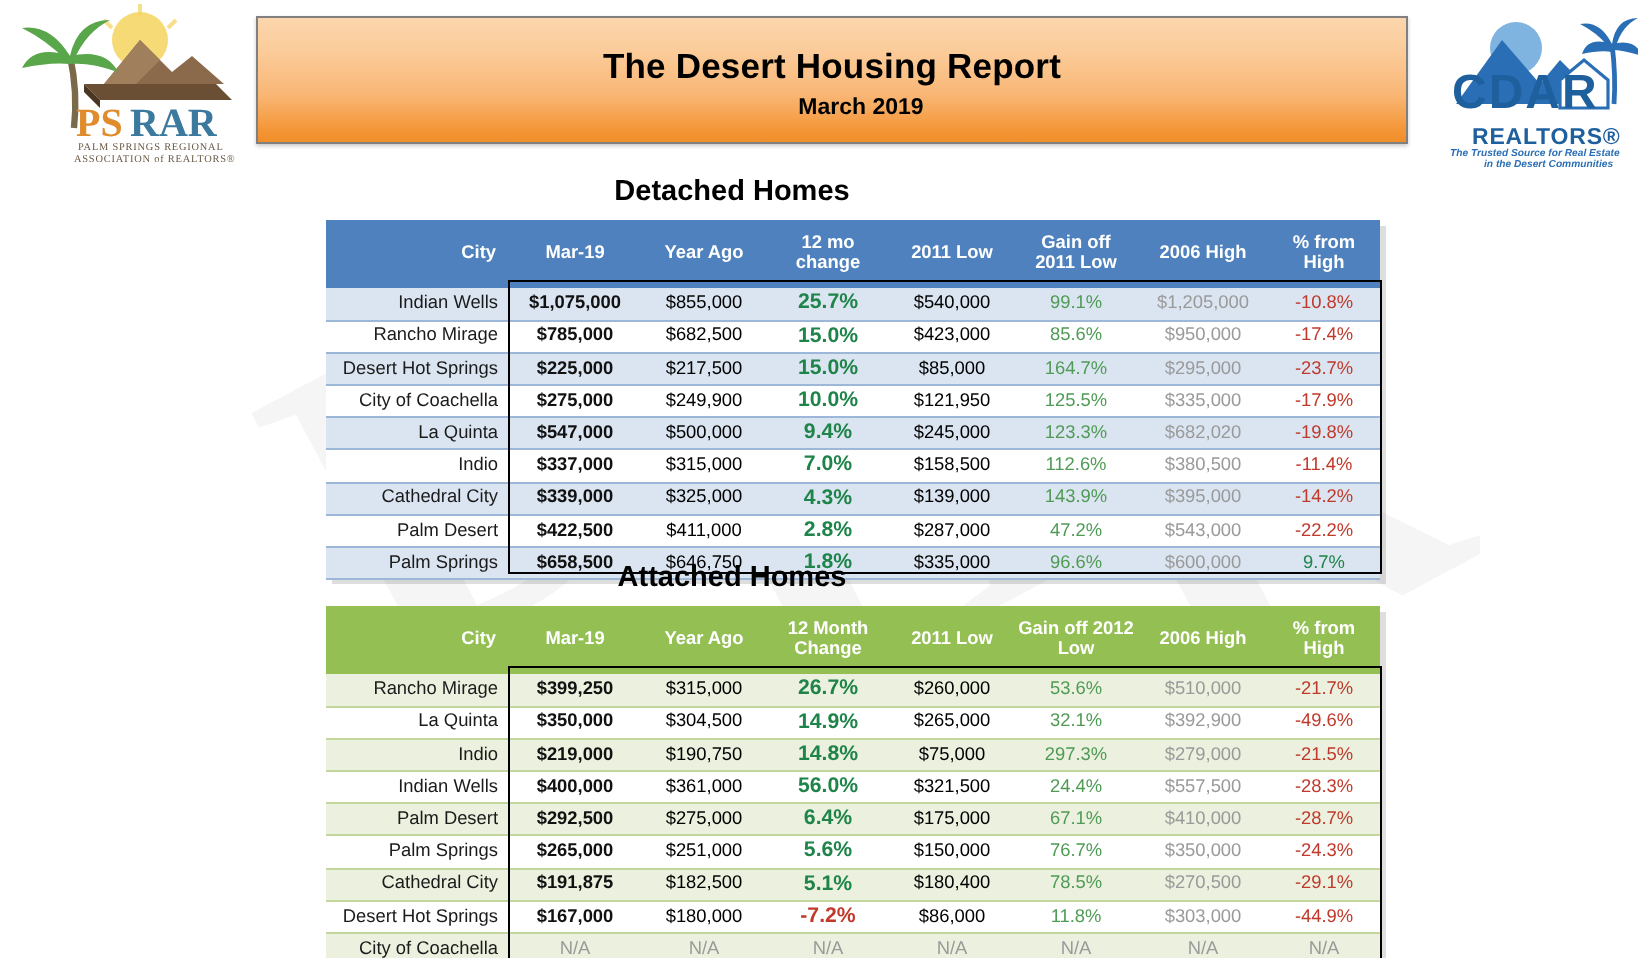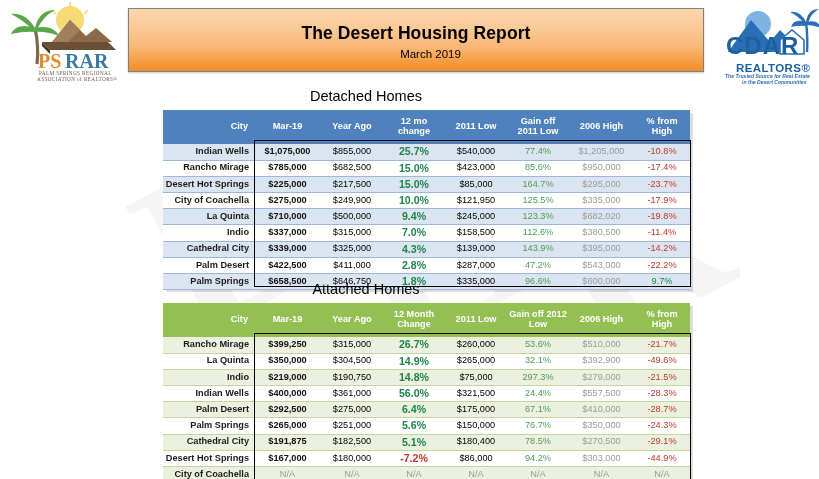--- a/index.html
+++ b/index.html
@@ -67,41 +67,41 @@
   }
   .title-main {
     font-size: 17.5px;
     font-weight: bold;
     color: #000;
     letter-spacing: 0.1px;
     margin-top: 3px;
   }
   .title-sub {
     font-size: 11.5px;
-    font-weight: normal;
+    font-weight: bold;
     color: #000;
     margin-top: 4px;
     padding-left: 29px;
   }
 
   
   .cdar-logo {
     position: absolute;
     left: 706px; top: 2px;
     width: 110px; height: 82px; margin-left: 12px;
   }
   .cdar-logo svg { width: 110px; height: 82px; display: block; }
 
   
   .section-title {
     position: absolute;
     width: 732px;
     text-align: center;
     font-size: 14.5px;
-    font-weight: normal;
+    font-weight: bold;
     color: #000;
     z-index: 3;
   }
   #detached-title { top: 88px; }
   #attached-title { top: 281px; }
 
   
   .table-wrap {
     position: absolute;
     z-index: 3;
@@ -141,21 +141,21 @@
   tbody td {
     height: 16.2px;
     vertical-align: middle;
     text-align: center;
     padding: 0 3px;
     box-sizing: border-box;
   }
   tbody td.city {
     text-align: right;
     padding-right: 5px;
-    font-weight: bold;
+    font-weight: normal;
     color: #1b1b1b;
     font-size: 9.2px;
   }
   tbody td.price {
     font-weight: bold;
     color: #111;
   }
   tbody td.pct-change {
     font-weight: bold;
     font-size: 10.6px;
@@ -306,21 +306,21 @@
         <th><span>% from</span><br><span>High</span></th>
       </tr>
     </thead>
     <tbody>
       <tr>
         <td class="city">Indian Wells</td>
         <td class="price">$1,075,000</td>
         <td>$855,000</td>
         <td class="pct-change pos">25.7%</td>
         <td>$540,000</td>
-        <td class="gain">77.4%</td>
+        <td class="gain">99.1%</td>
         <td class="muted">$1,205,000</td>
         <td class="neg">-10.8%</td>
       </tr>
       <tr>
         <td class="city">Rancho Mirage</td>
         <td class="price">$785,000</td>
         <td>$682,500</td>
         <td class="pct-change pos">15.0%</td>
         <td>$423,000</td>
         <td class="gain">85.6%</td>
@@ -342,21 +342,21 @@
         <td class="price">$275,000</td>
         <td>$249,900</td>
         <td class="pct-change pos">10.0%</td>
         <td>$121,950</td>
         <td class="gain">125.5%</td>
         <td class="muted">$335,000</td>
         <td class="neg">-17.9%</td>
       </tr>
       <tr>
         <td class="city">La Quinta</td>
-        <td class="price">$710,000</td>
+        <td class="price">$547,000</td>
         <td>$500,000</td>
         <td class="pct-change pos">9.4%</td>
         <td>$245,000</td>
         <td class="gain">123.3%</td>
         <td class="muted">$682,020</td>
         <td class="neg">-19.8%</td>
       </tr>
       <tr>
         <td class="city">Indio</td>
         <td class="price">$337,000</td>
@@ -500,21 +500,21 @@
         <td class="gain">78.5%</td>
         <td class="muted">$270,500</td>
         <td class="neg">-29.1%</td>
       </tr>
       <tr>
         <td class="city">Desert Hot Springs</td>
         <td class="price">$167,000</td>
         <td>$180,000</td>
         <td class="pct-change neg">-7.2%</td>
         <td>$86,000</td>
-        <td class="gain">94.2%</td>
+        <td class="gain">11.8%</td>
         <td class="muted">$303,000</td>
         <td class="neg">-44.9%</td>
       </tr>
       <tr>
         <td class="city">City of Coachella</td>
         <td class="na">N/A</td>
         <td class="na">N/A</td>
         <td class="na">N/A</td>
         <td class="na">N/A</td>
         <td class="na">N/A</td>

